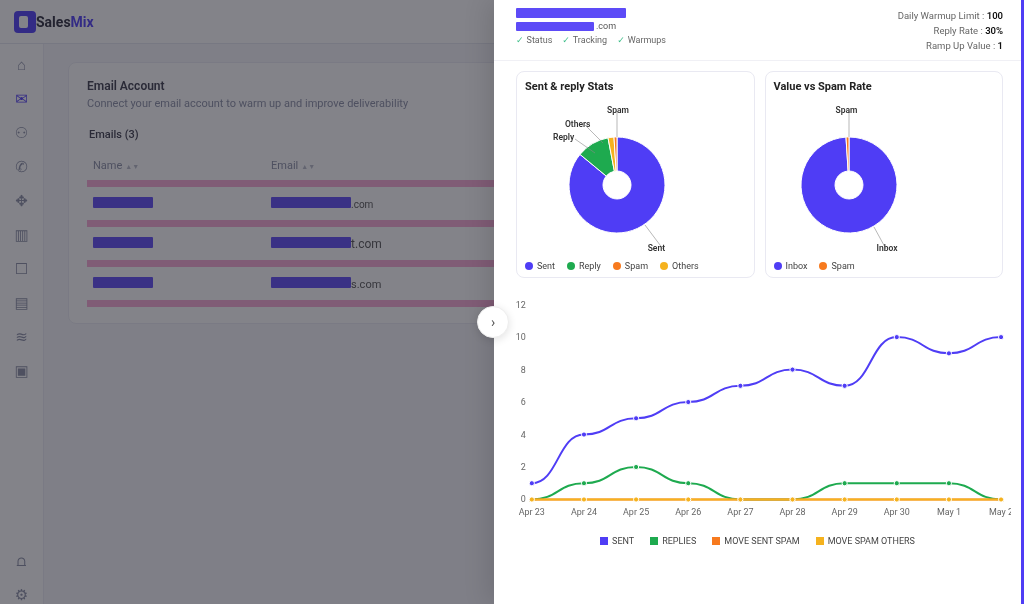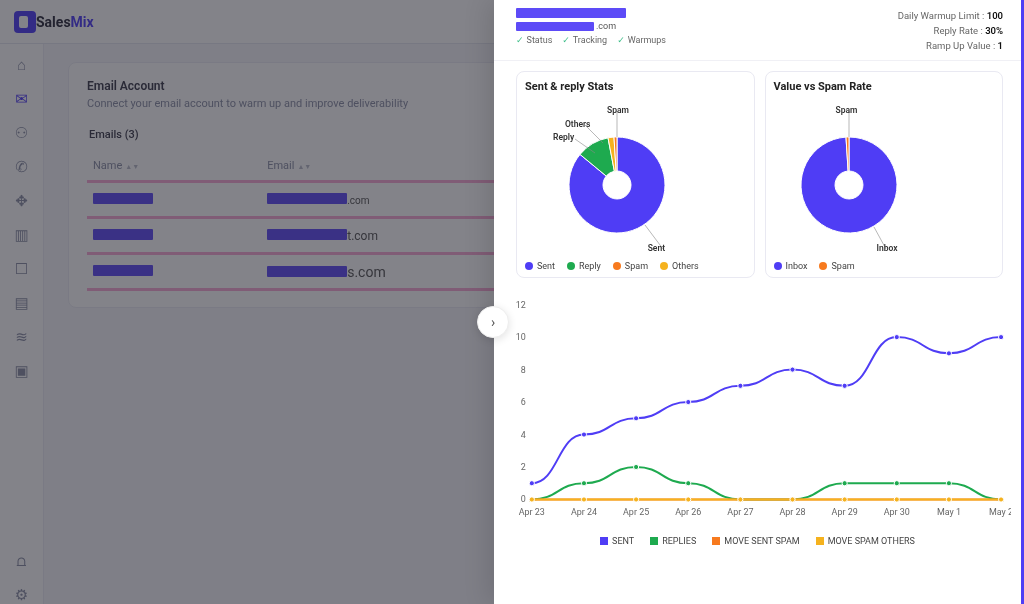--- a/index.html
+++ b/index.html
@@ -29,21 +29,21 @@
   .content {
     flex: 1; padding: 18px 24px 24px 24px;
   }
   .card {
     background: #fff; border: 1px solid #ececf4; border-radius: 8px; padding: 16px 18px;
   }
   .h1 { font-size: 12px; font-weight: 600; color: #3a3a4a; }
   .sub1 { font-size: 11px; color: #8a8fa5; margin-top: 4px; }
   .emails-head { font-size: 11px; color: #3a3a4a; margin: 18px 2px 10px; font-weight: 500; }
   table.emails { width: 100%; border-collapse: collapse; font-size: 11px; color: #555; }
-  table.emails th, table.emails td { text-align: left; padding: 8px 6px; border-bottom: 3px solid #f9a8d4; font-weight: 400; }
+  table.emails th, table.emails td { text-align: left; padding: 8px 6px; border-bottom: 7px solid #f9a8d4; font-weight: 400; }
   table.emails th { color: #8a8fa5; }
   .sort { font-size: 7px; opacity:.6; margin-left:3px; }
   .redact { background: #5d4bf7; height: 11px; border-radius: 1px; display:inline-block; }
   .globe { color:#9aa; font-size:11px; }
   .check { color:#b0b5c7; }
   .toggle { width: 30px; height: 16px; border-radius: 9px; background: #4f3df5; display:inline-flex; align-items:center; padding:0 2px; justify-content:flex-end; }
   .toggle .knob { width: 12px; height: 12px; background: #fff; border-radius: 50%; }
 
   .dim-overlay {
     position: absolute; inset: 0; background: rgba(30,30,40,0.55);
@@ -154,21 +154,21 @@
                 <td><span class="redact" style="width:80px"></span><span style="font-size:12px;color:#555">t.com</span></td>
                 <td><span class="globe">🌐</span></td>
                 <td class="check">✓</td>
                 <td class="check">✓</td>
                 <td><span class="toggle">
                     <span class="knob"></span>
                   </span></td>
               </tr>
               <tr>
                 <td><span class="redact" style="width:60px"></span></td>
-                <td><span class="redact" style="width:80px"></span><span style="font-size:14px;color:#555">s.com</span></td>
+                <td><span class="redact" style="width:80px"></span><span style="font-size:11px;color:#555">s.com</span></td>
                 <td><span class="globe">🌐</span></td>
                 <td class="check">✓</td>
                 <td class="check">✓</td>
                 <td><span class="toggle">
                     <span class="knob"></span>
                   </span></td>
               </tr>
             </tbody>
         </table>
       </div>

